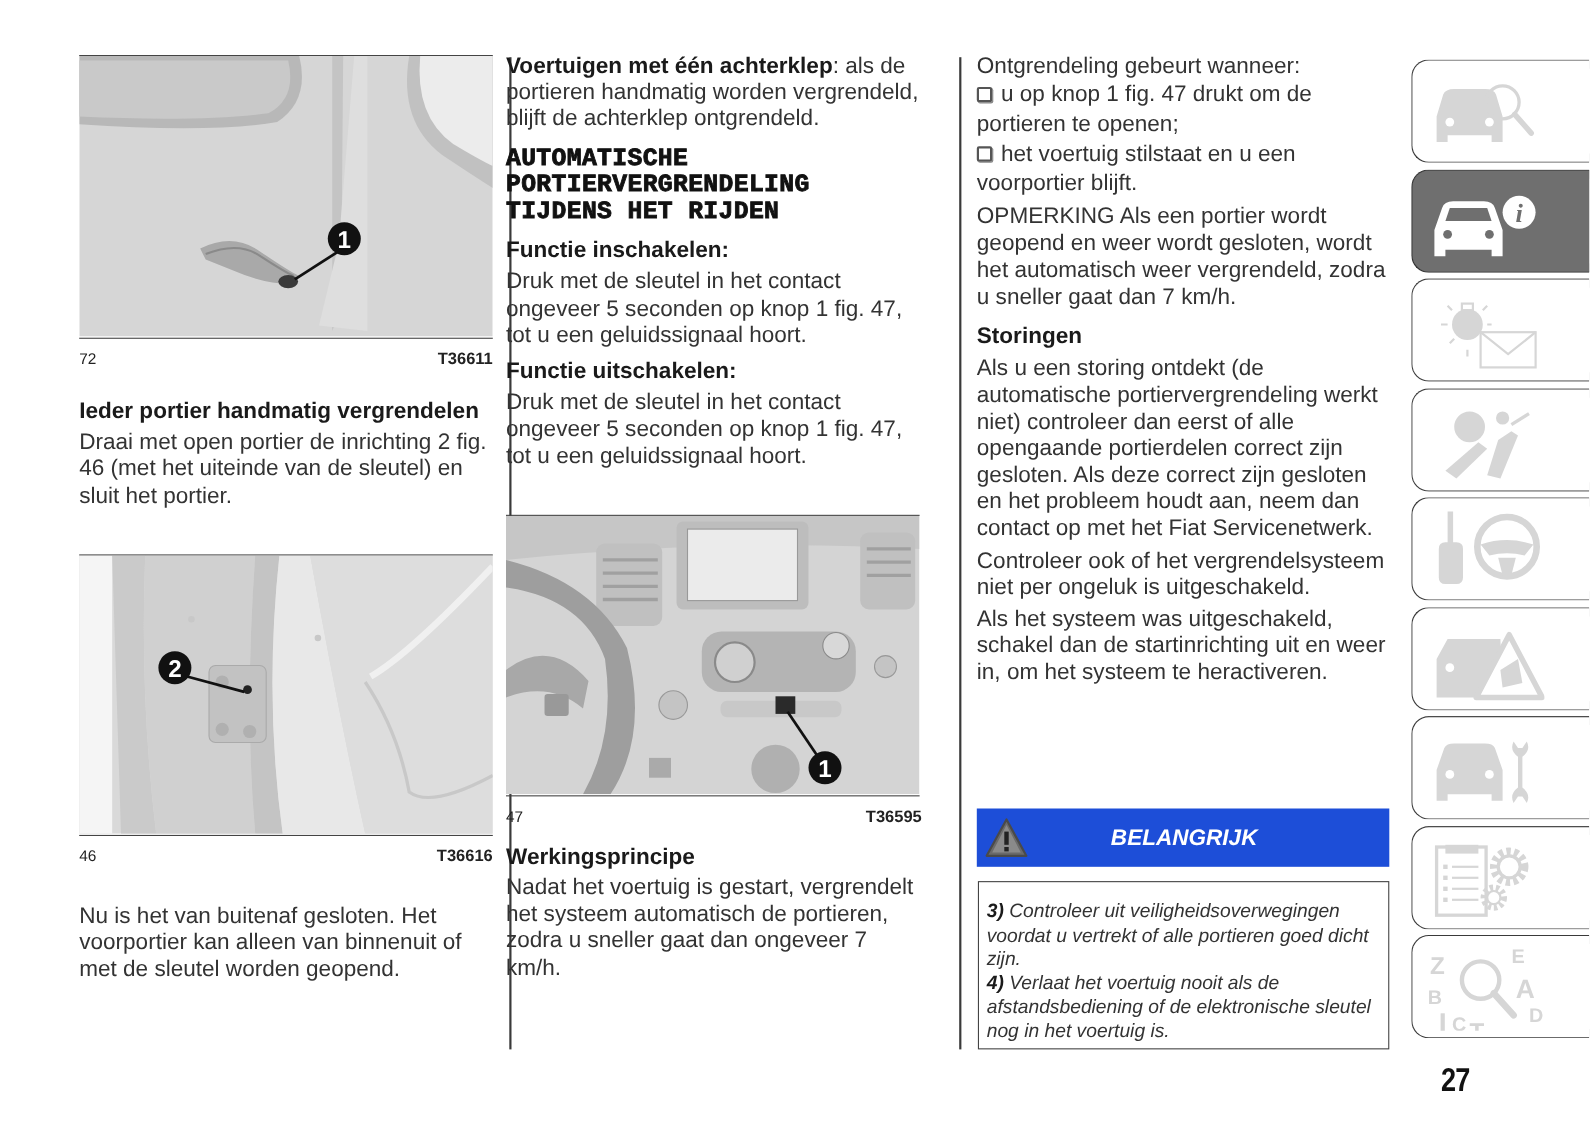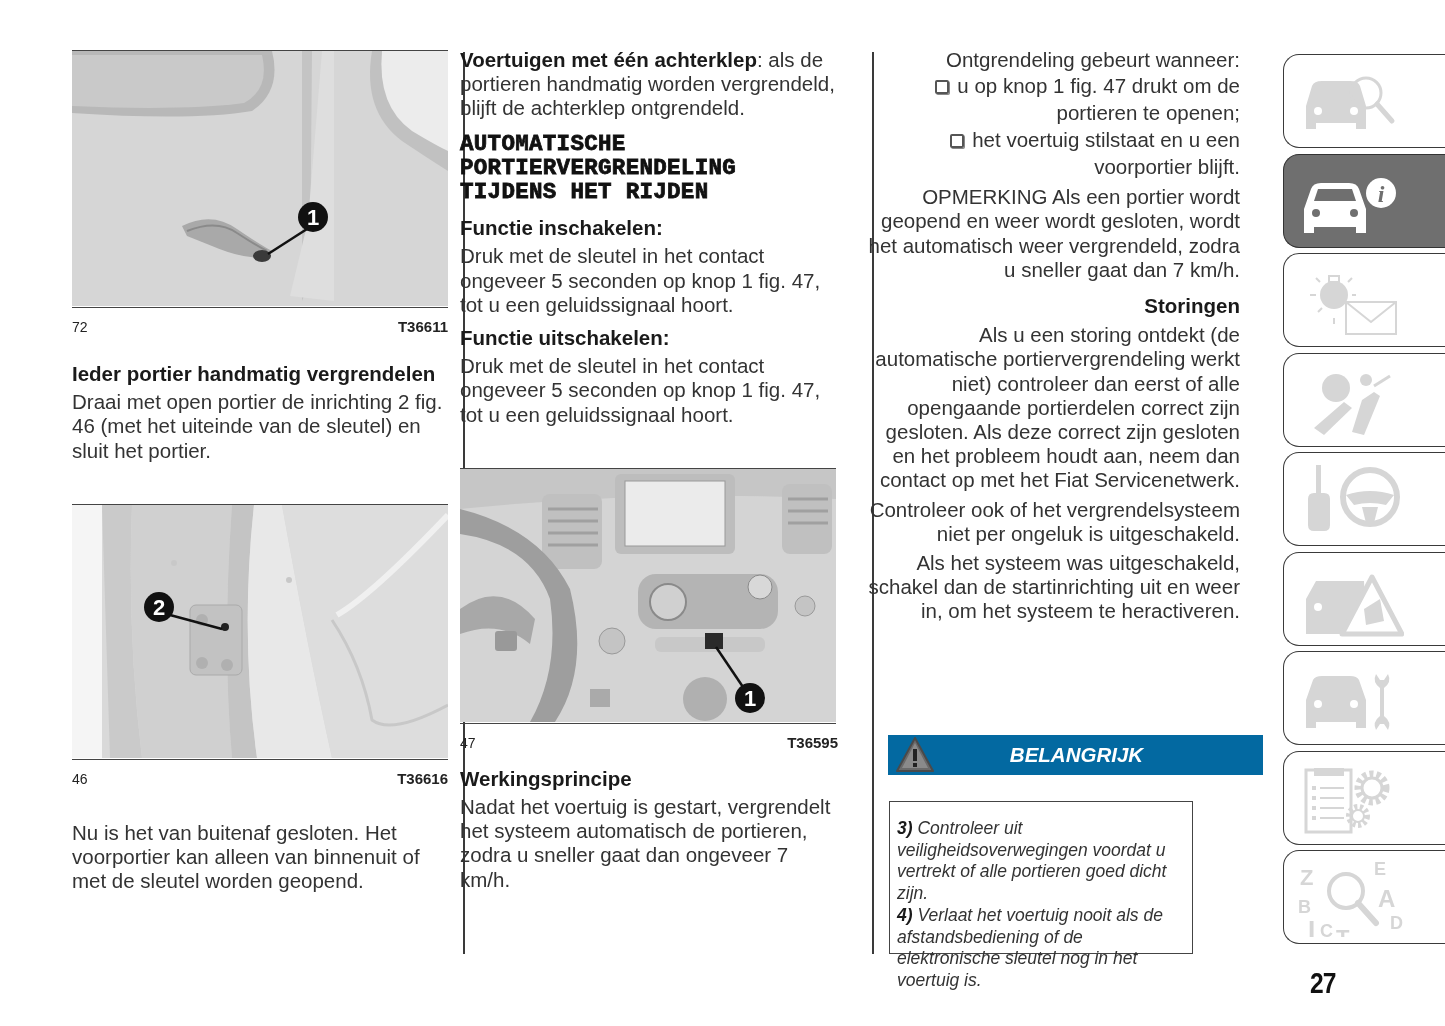--- a/index.html
+++ b/index.html
@@ -2,41 +2,41 @@
 <html><head>
 <meta charset="utf-8">
 <style>
   * { box-sizing: border-box; margin: 0; padding: 0; }
   html, body { width: 1445px; height: 1026px; background: #ffffff; overflow: hidden; }
   body { position: relative; font-family: "Liberation Sans", sans-serif; color: #2a2a2a; }
 
   .col { position: absolute; top: 48px; }
   .col1 { left: 72px; width: 376px; }
   .col2 { left: 460px; width: 378px; }
-  .col3 { left: 864px; width: 376px; text-align: right; }
+  .col3 { left: 888px; width: 376px; }
 
   .vsep { position: absolute; top: 52px; width: 1.5px; height: 902px; background: #3a3a3a; }
 
   .p { font-size: 20.5px; line-height: 24.2px; color: #333; }
   .h-sub { font-size: 20.5px; line-height: 24.2px; font-weight: bold; color: #1a1a1a; }
   .h-big { font-family: Liberation Mono, monospace; font-weight: 900; font-size: 22.5px; line-height: 24.2px; letter-spacing: 0.3px; color: #111; -webkit-text-stroke: 0.8px #111; }
   .b { font-weight: bold; color: #1a1a1a; }
 
   .fig { position: relative; width: 376px; border-top: 1.5px solid #444; border-bottom: 1.5px solid #444; overflow: hidden; }
   .fig svg { display: block; }
   .fig-caption { display: flex; justify-content: space-between; align-items: baseline; margin-top: 10px; }
   .fig-num { font-size: 14px; color: #222; }
   .fig-code { font-size: 15px; font-weight: bold; color: #222; }
 
   .bullet { display: inline-block; width: 14px; height: 14px; border: 2px solid #555; border-radius: 2px; margin-right: 8px; vertical-align: -1px; box-shadow: 1px 1px 0 #888; }
 
-  .warn-head { position: absolute; left: 888px; top: 735px; width: 375px; height: 40px; background: #0369a1; display: flex; align-items: center; }
+  .warn-head { position: absolute; left: 888px; top: 735px; width: 375px; height: 53px; background: #1d4ed8; display: flex; align-items: center; }
   .warn-head .tri { width: 50px; height: 53px; display: flex; align-items: center; justify-content: center; margin-left: 2px; }
   .warn-head .title { flex: 1; text-align: center; font-size: 20.5px; font-weight: bold; font-style: italic; color: #ffffff; padding-right: 50px; }
-  .warn-box { position: absolute; left: 889px; top: 801px; width: 304px; height: 153px; border: 1.5px solid #444; padding: 16px 8px 0 7px; font-size: 17.5px; line-height: 21.7px; font-style: italic; color: #333; }
+  .warn-box { position: absolute; left: 889px; top: 801px; width: 374px; height: 153px; border: 1.5px solid #444; padding: 16px 8px 0 7px; font-size: 17.5px; line-height: 21.7px; font-style: italic; color: #333; }
   .warn-box .num { font-weight: bold; color: #1a1a1a; }
 
   .tabs { position: absolute; left: 1283px; top: 54px; width: 162px; }
   .tab { position: relative; width: 162px; height: 94px; border: 1.5px solid #3a3a3a; border-right: none; border-radius: 16px 0 0 16px; margin-bottom: 5.5px; background: #ffffff; overflow: hidden; }
   .tab.active { background: #6f6f6f; border-color: #333; }
   .tab svg { position: absolute; left: 10px; top: 6px; }
 
   .page-num { position: absolute; left: 1310px; top: 966px; font-size: 30px; font-weight: bold; color: #111; letter-spacing: -1px; transform: scaleX(0.82); transform-origin: left; font-family: "Liberation Sans", sans-serif; }
 </style>
 </head>

